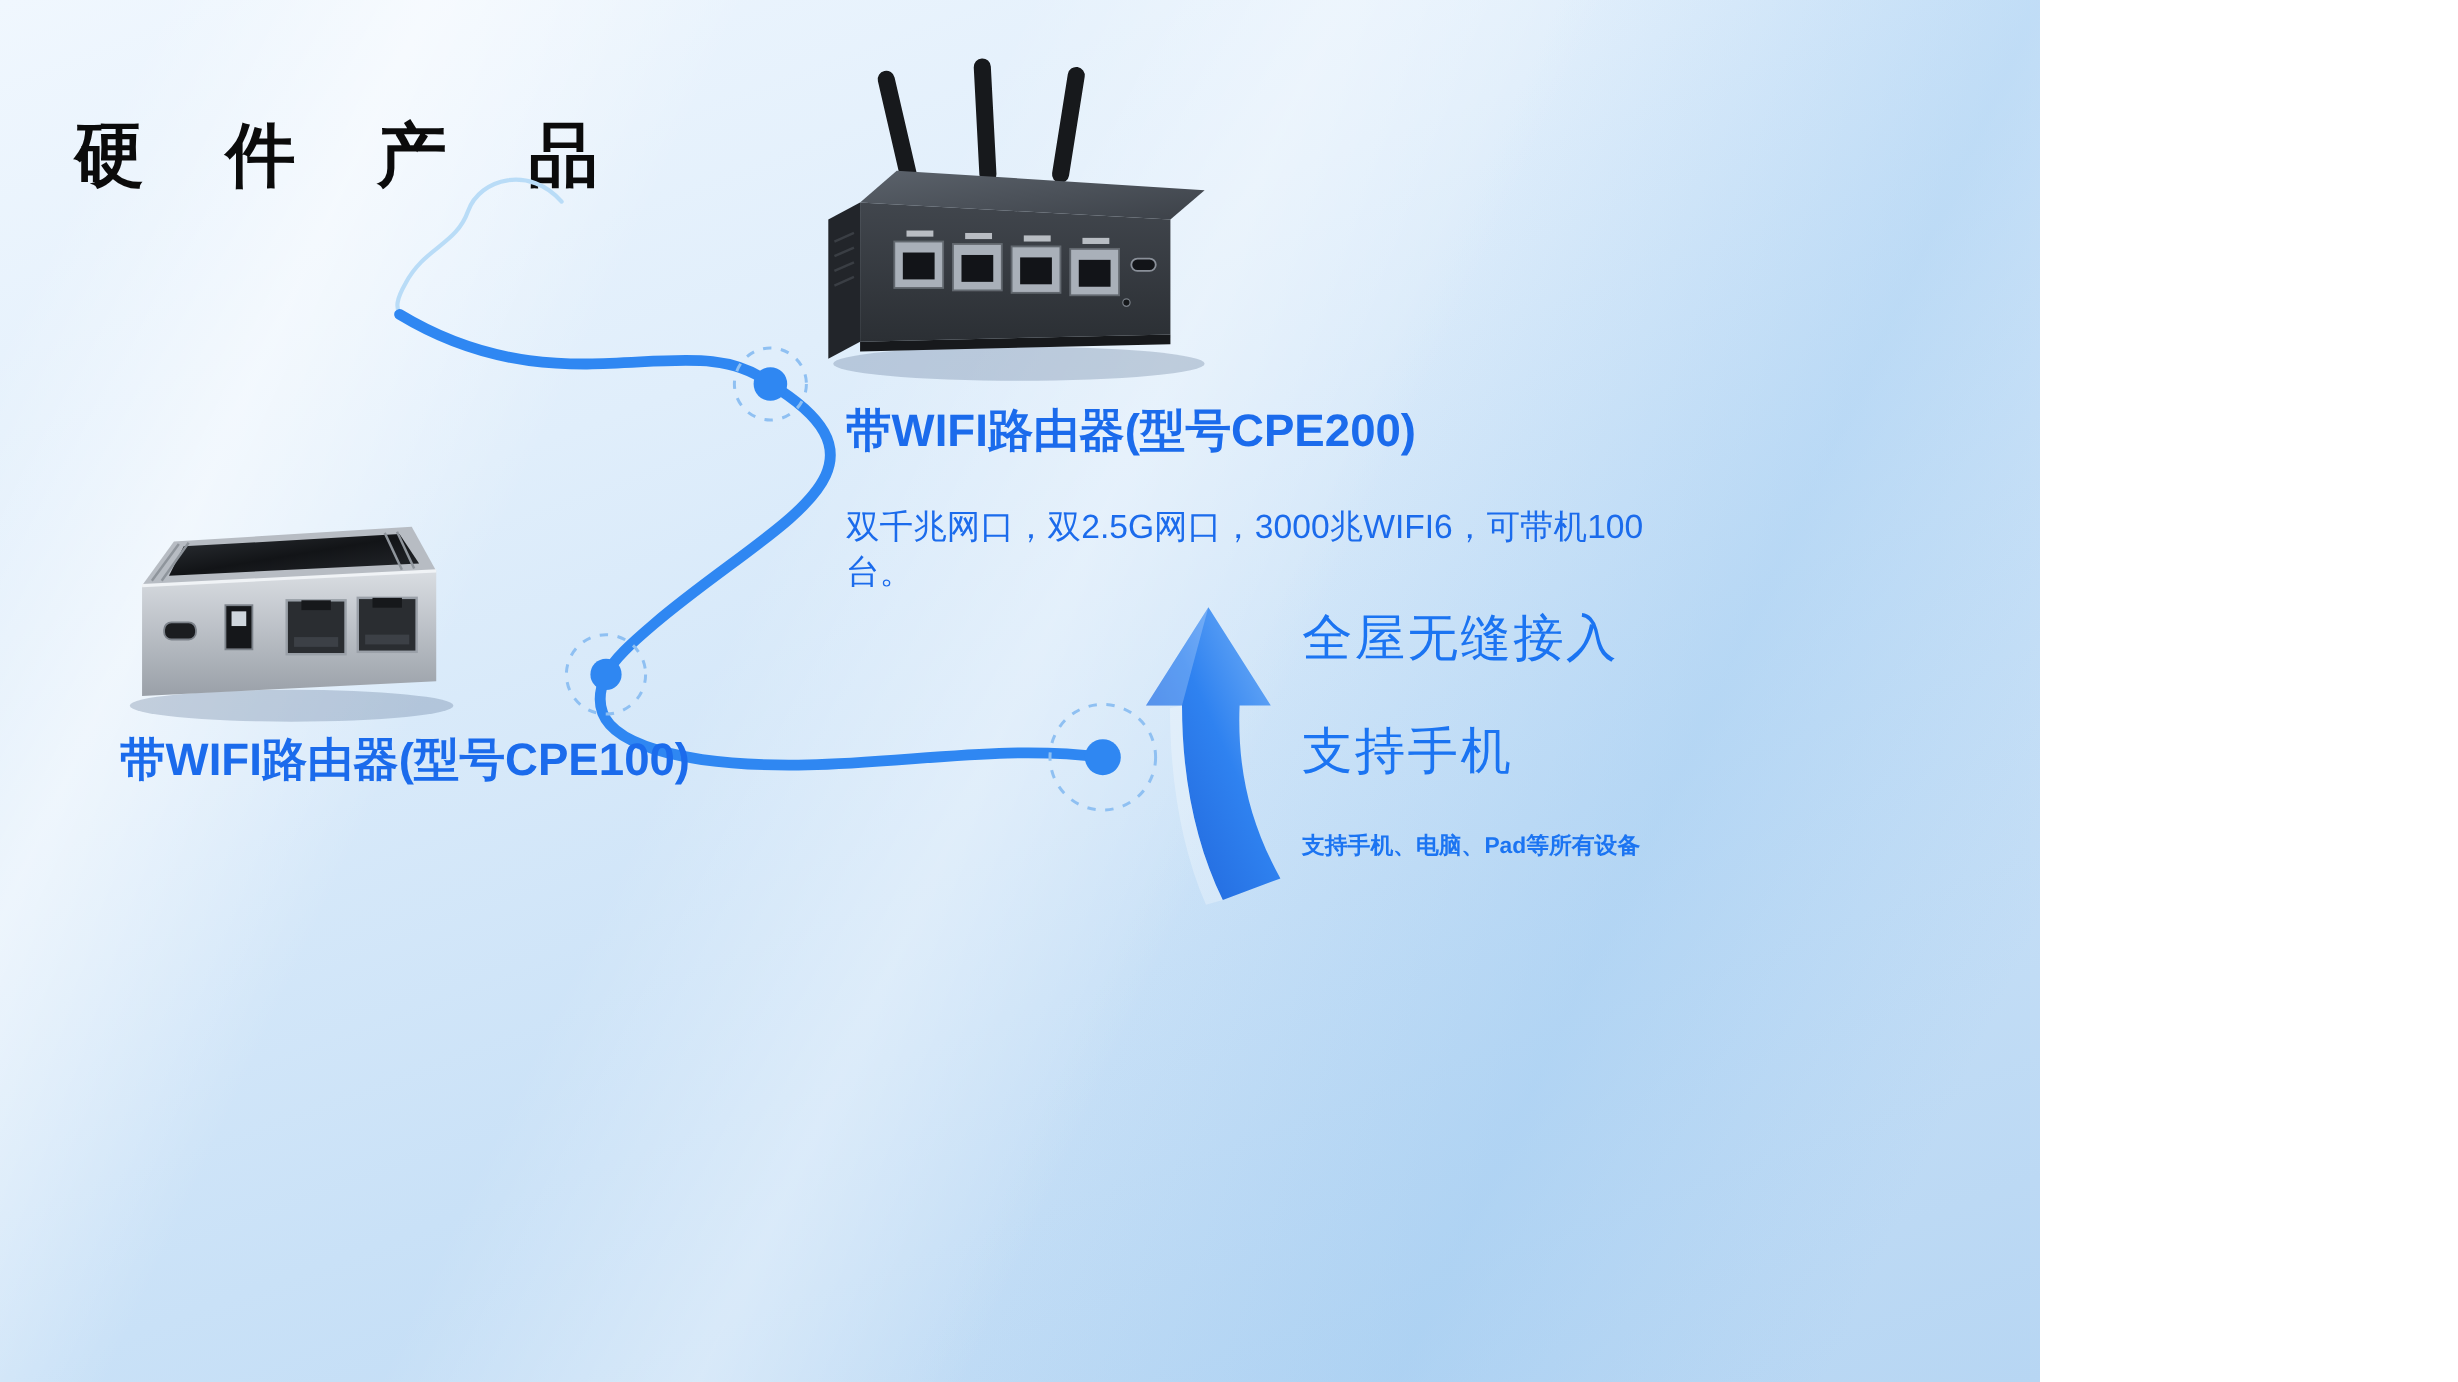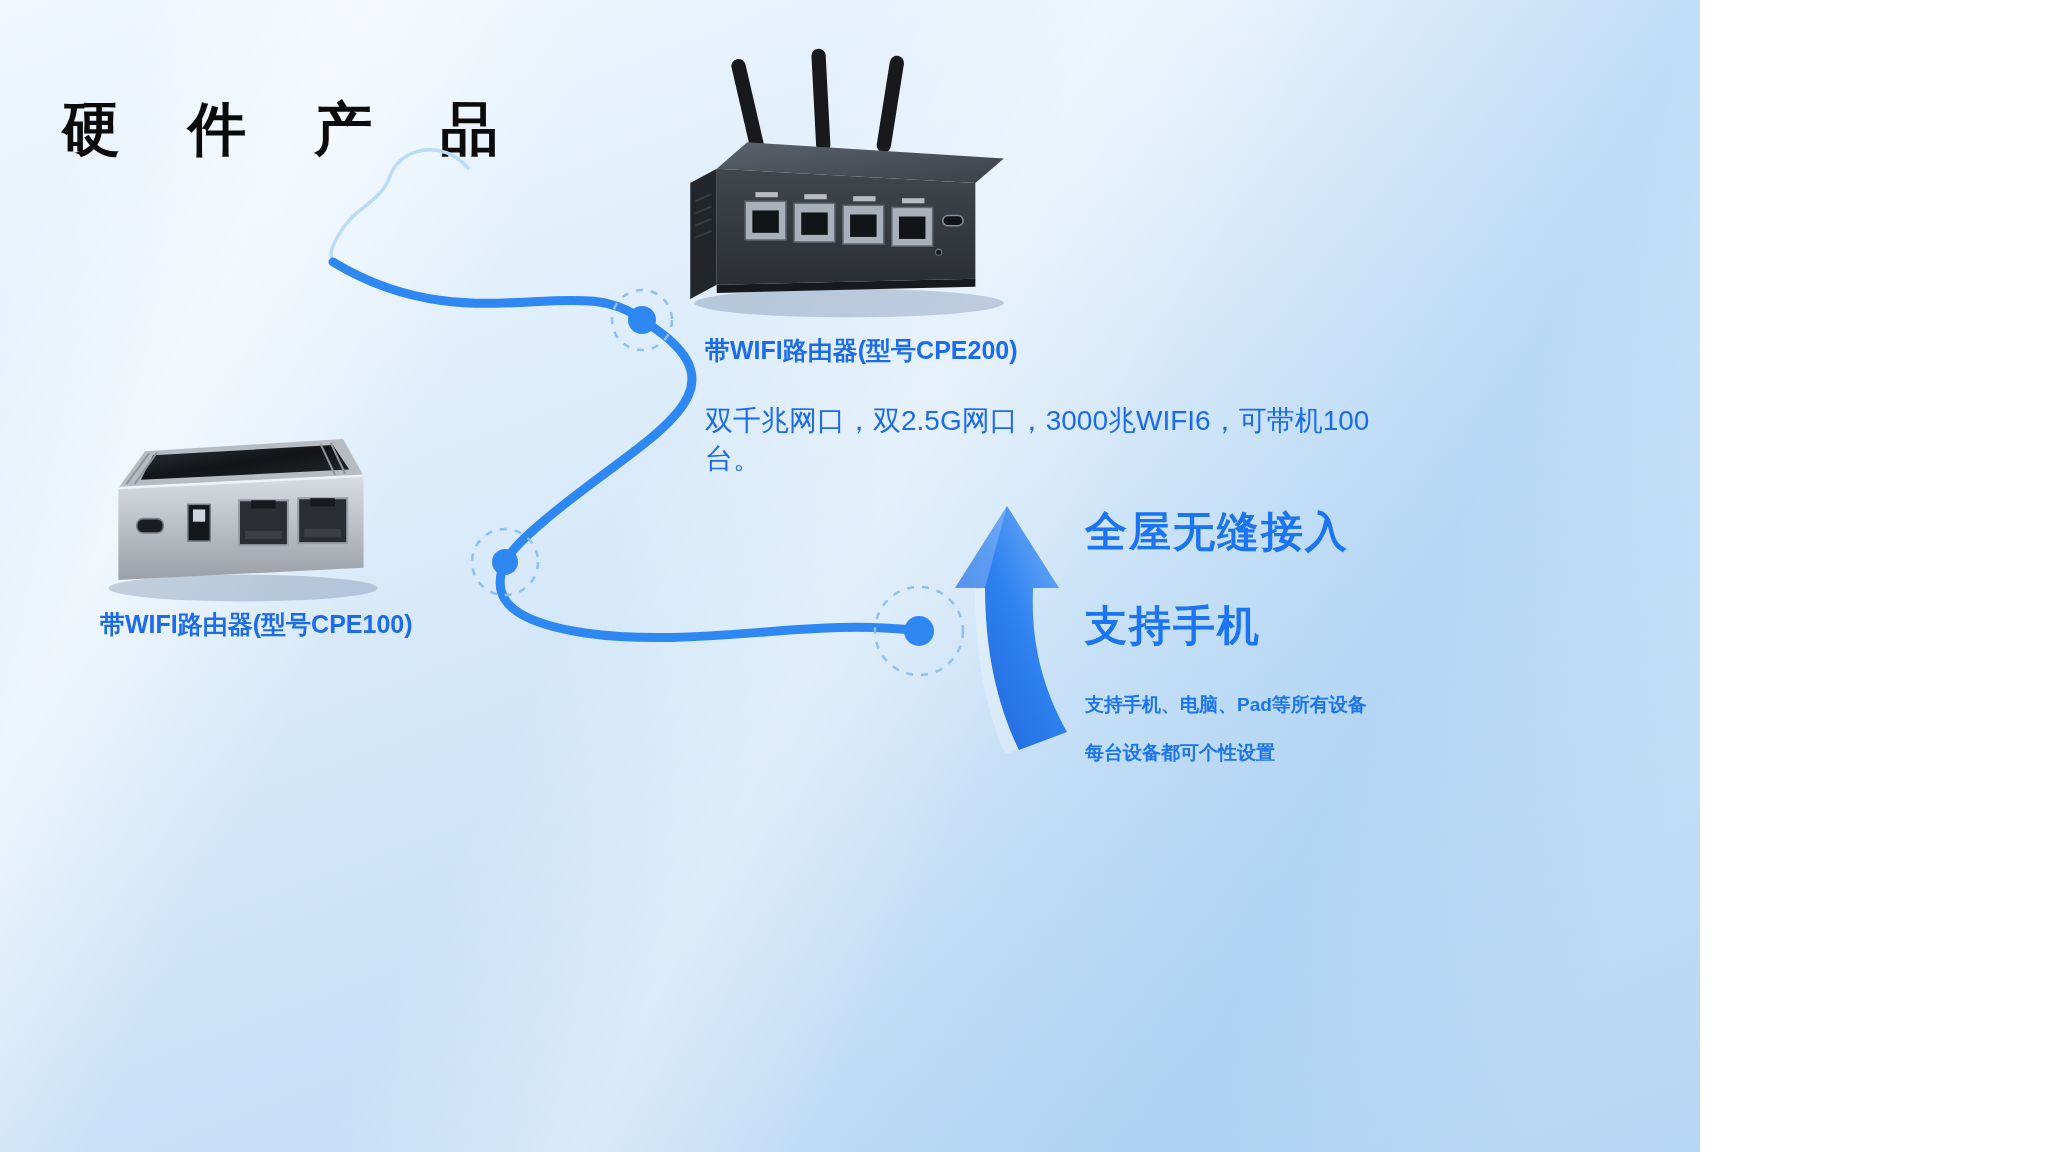--- a/index.html
+++ b/index.html
@@ -21,26 +21,26 @@
   .page-title{
     position:absolute;left:62px;top:52px;
     font-size:58px;font-weight:800;letter-spacing:26px;color:#0b0b0b;
   }
   .connector,.device,.arrow{position:absolute;}
   .connector{left:0;top:0;}
   .dev-cpe200{left:676px;top:48px;width:336px;height:276px;}
   .dev-cpe100{left:100px;top:412px;width:286px;height:200px;}
   .arrow{left:945px;top:500px;width:150px;height:262px;}
   .info{position:absolute;color:#1b6bec;}
-  .info .tb-title{font-size:25px;font-weight:800;margin-bottom:18px;}
+  .info .tb-title{font-size:38px;font-weight:800;margin-bottom:18px;}
   .info .tb-line{font-size:28px;font-weight:500;margin-bottom:16px;line-height:1.35;margin-top:35px;}
   .info-cpe200{left:705px;top:334px;width:700px;}
   .info-cpe100{left:100px;top:608px;width:620px;}
   .benefits{position:absolute;left:1085px;top:504px;width:560px;color:#1b74f2;}
-  .benefits .big{font-size:42px;font-weight:700;letter-spacing:2px;margin-bottom:38px;}
+  .benefits .big{font-size:42px;font-weight:400;letter-spacing:2px;margin-bottom:38px;}
   .benefits .small{font-size:19px;font-weight:700;margin-bottom:22px;}
 </style>
 </head>
 <body>
 
 <div class="slide">
 
   <h1 class="page-title">硬 件 产 品</h1>
 
   <svg class="connector" width="2048" height="1152" viewBox="0 0 2048 1152">
@@ -168,16 +168,15 @@
   </div>
 
   <div class="info info-cpe100">
     <div class="tb-title">带WIFI路由器(型号CPE100)</div>
   </div>
 
   <div class="benefits">
     <div class="big">全屋无缝接入</div>
     <div class="big">支持手机</div>
     <div class="small">支持手机、电脑、Pad等所有设备</div>
-    <div class="small">每台设备都可个性设置</div>
   </div>
 
 </div>
 
 </body></html>

